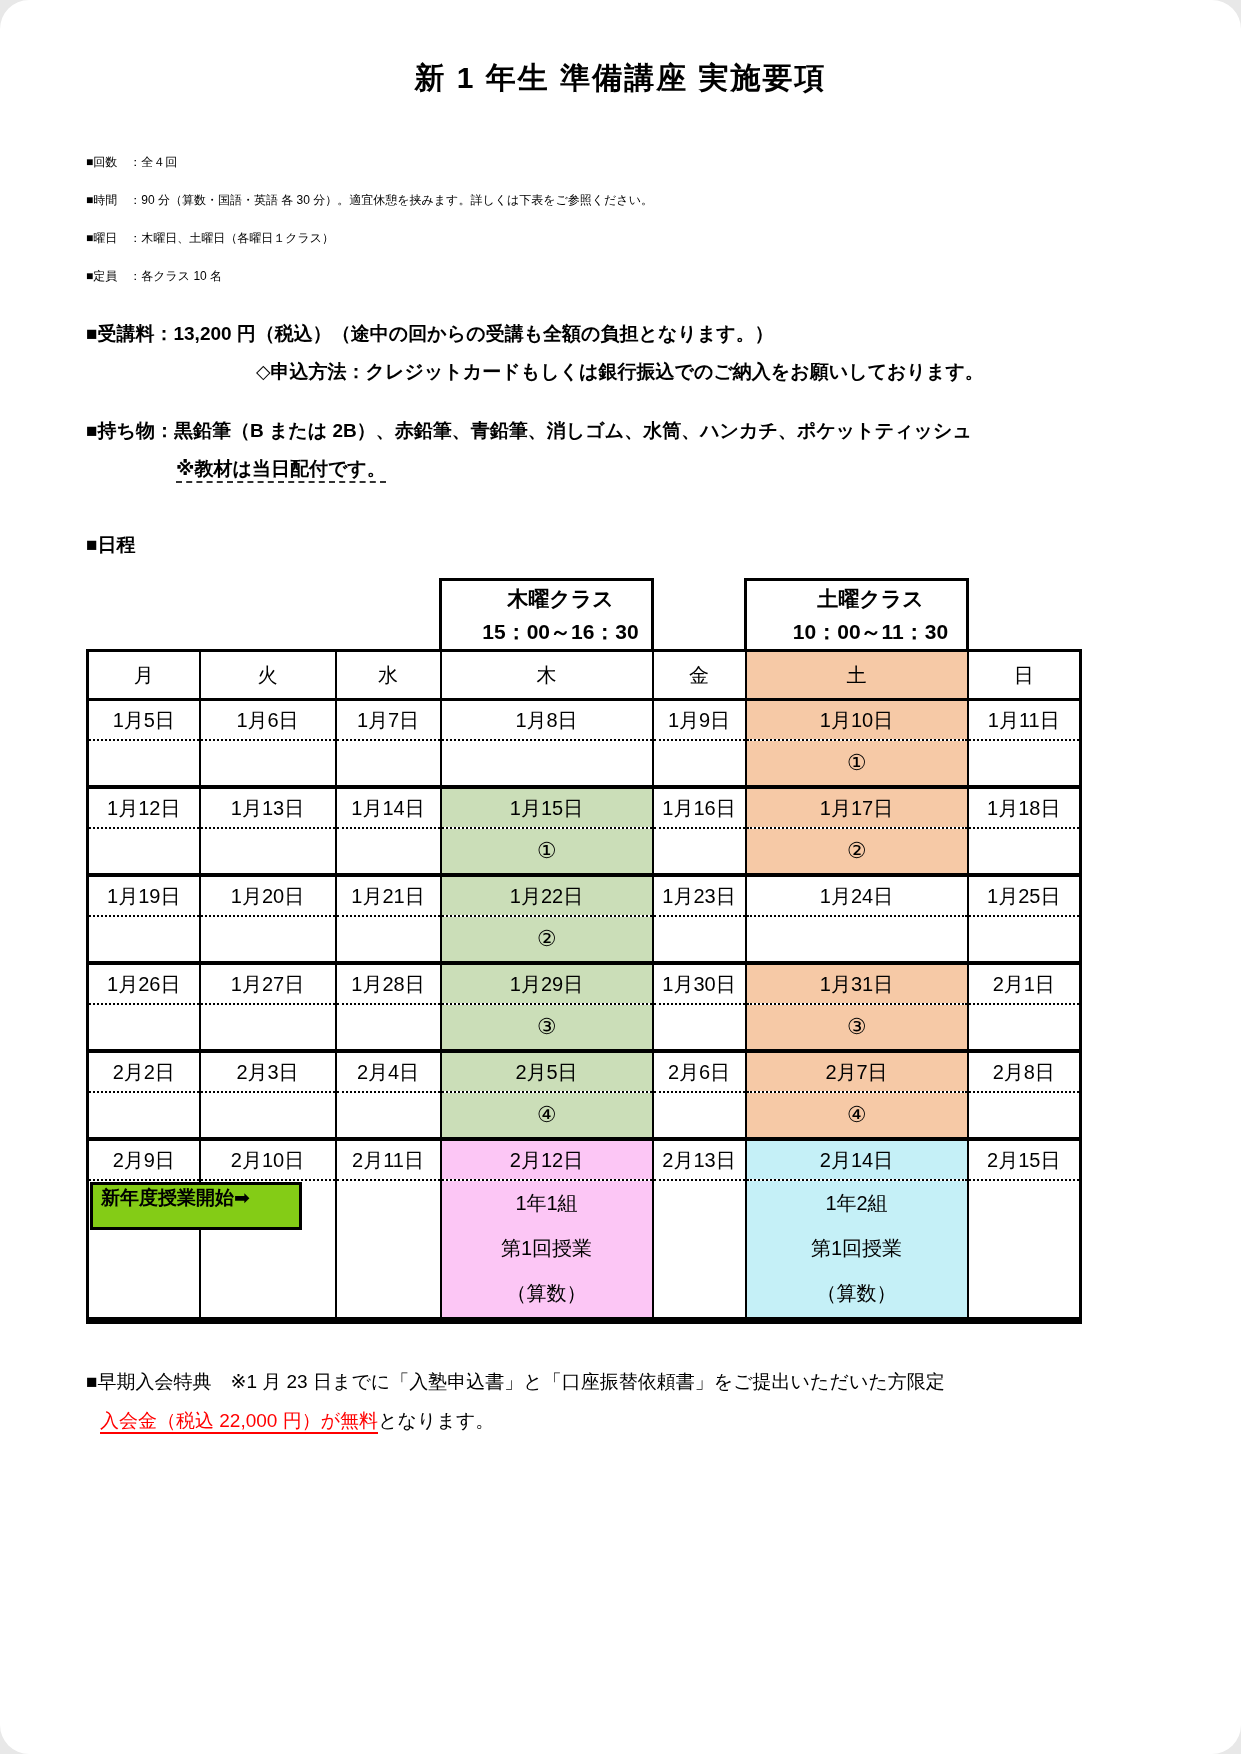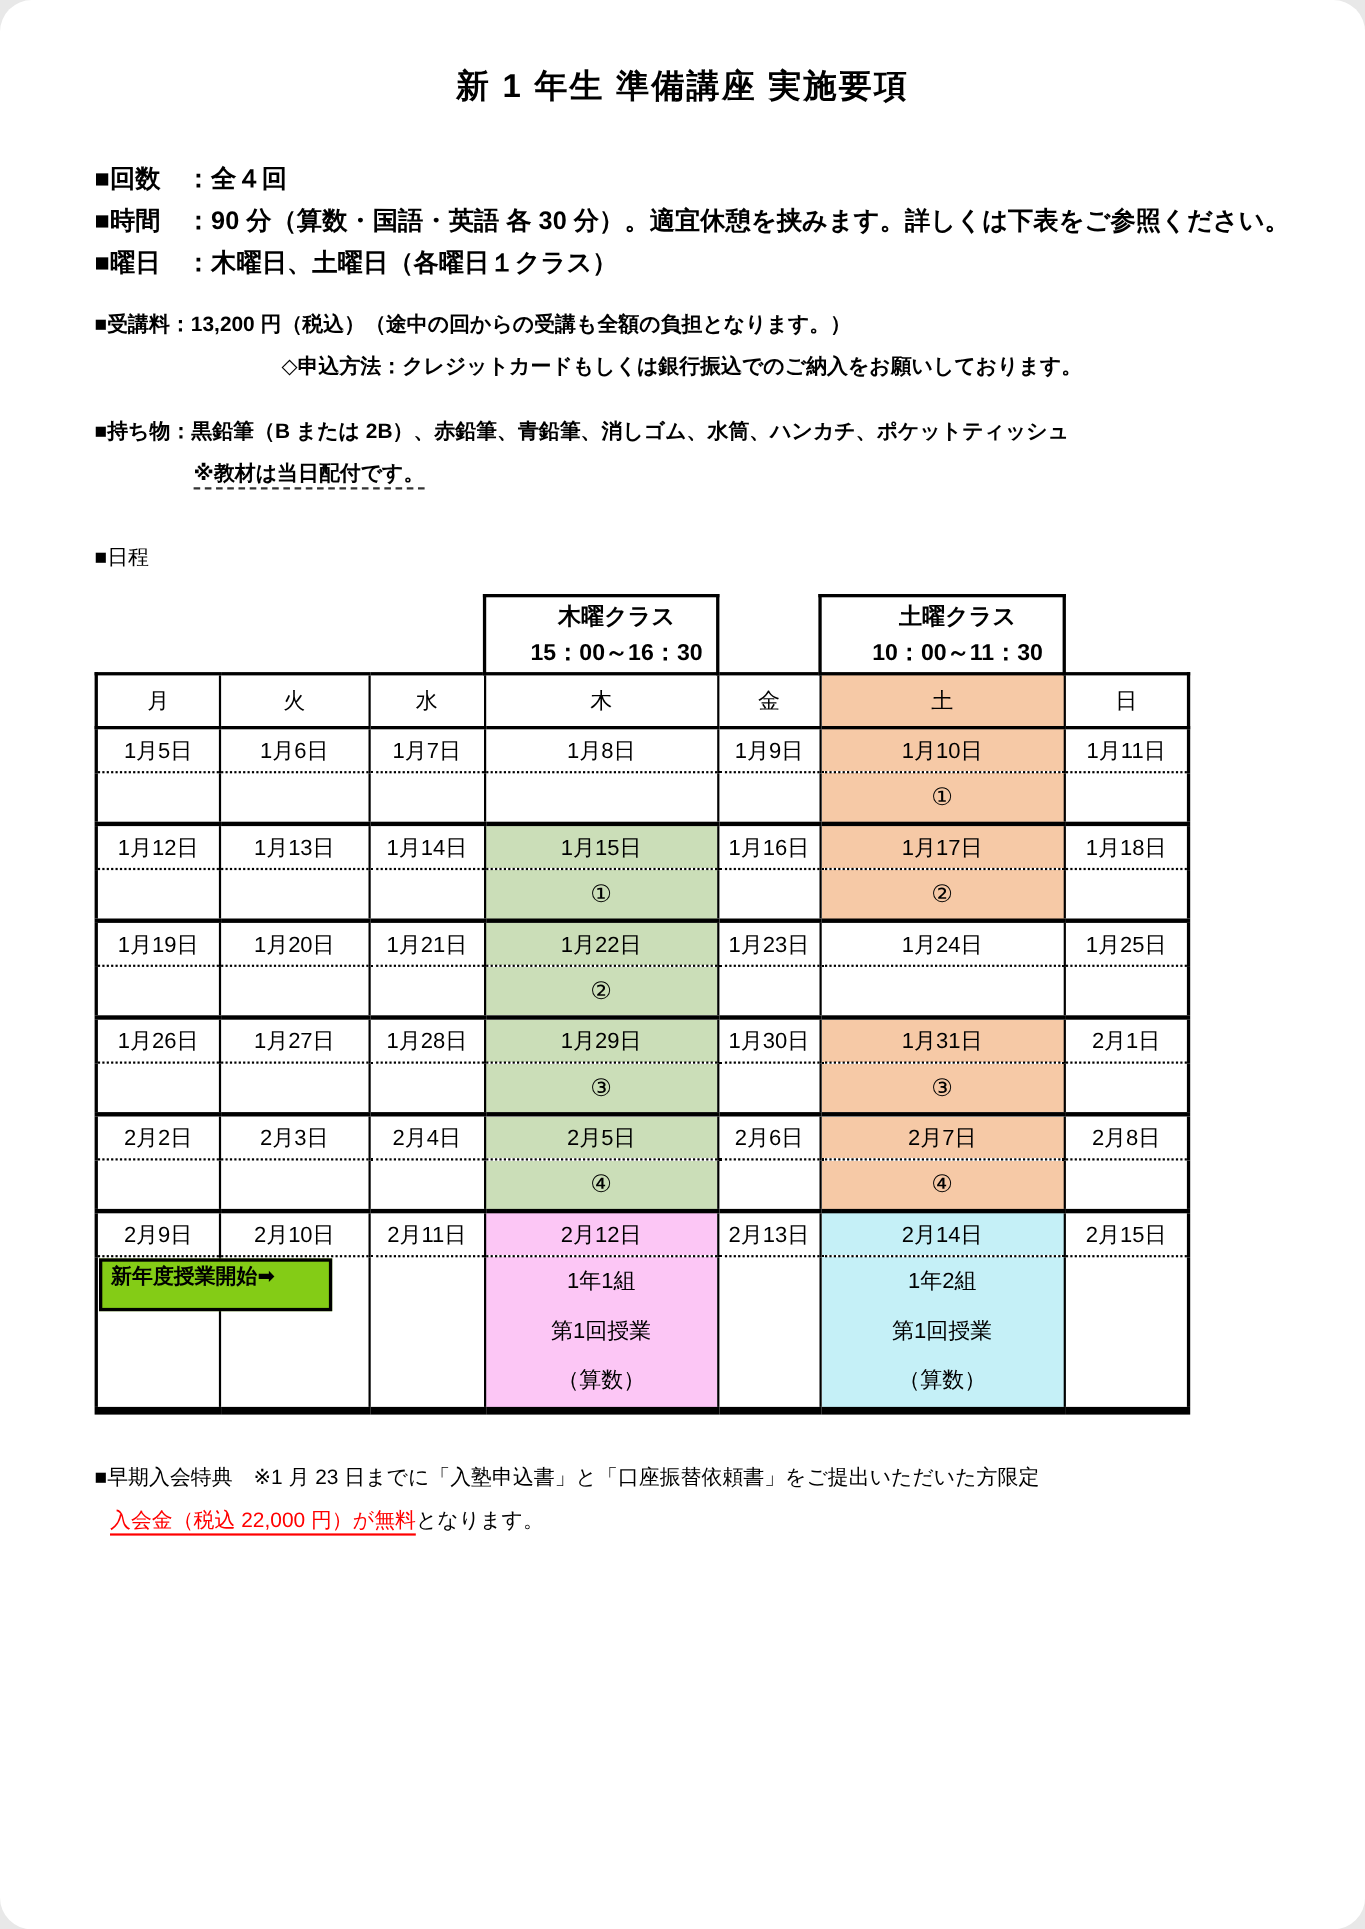--- a/index.html
+++ b/index.html
@@ -18,35 +18,35 @@
     margin:58px 0 0 0;
     text-align:center;
     font-size:30px;
     font-weight:700;
     letter-spacing:2px;
   }
   .content{margin-left:86px;margin-right:60px;}
   .info-block{margin-top:52px;}
   .info-block p{
     margin:0 0 15px 0;
-    font-size:23px;
-    font-weight:700;
+    font-size:12px;
+    font-weight:400;
     line-height:23px;
   }
   .fee-block{margin-top:34px;}
   .fee-block p{margin:0;font-size:19px;font-weight:700;line-height:23px;}
   .fee-method{margin-top:15px !important;padding-left:170px;}
   .belongings-block{margin-top:36px;}
   .belongings-block p{margin:0;font-size:19px;font-weight:700;line-height:23px;}
   .belongings-note{margin-top:15px !important;padding-left:90px;}
   .dashed-underline{border-bottom:2px dashed #333;padding-bottom:2px;}
   .schedule-heading{
     margin:52px 0 0 0;
     font-size:19px;
-    font-weight:400;
+    font-weight:700;
   }
   .table-wrap{
     position:relative;
     margin-top:20px;
     width:993px;
   }
   table.calendar{
     border-collapse:collapse;
     table-layout:fixed;
     width:993px;
@@ -136,20 +136,21 @@
 <div class="page">
 
   <h1 class="title">新 1 年生 準備講座 実施要項</h1>
 
   <div class="content">
 
     <div class="info-block">
       <p>■回数　：全４回</p>
       <p>■時間　：90 分（算数・国語・英語 各 30 分）。適宜休憩を挟みます。詳しくは下表をご参照ください。</p>
       <p>■曜日　：木曜日、土曜日（各曜日１クラス）</p>
+      <p>■定員　：各クラス 10 名</p>
     </div>
 
     <div class="fee-block">
       <p>■受講料：13,200 円（税込）（途中の回からの受講も全額の負担となります。）</p>
       <p class="fee-method">◇申込方法：クレジットカードもしくは銀行振込でのご納入をお願いしております。</p>
     </div>
 
     <div class="belongings-block">
       <p>■持ち物：黒鉛筆（B または 2B）、赤鉛筆、青鉛筆、消しゴム、水筒、ハンカチ、ポケットティッシュ</p>
       <p class="belongings-note"><span class="dashed-underline">※教材は当日配付です。</span></p>

